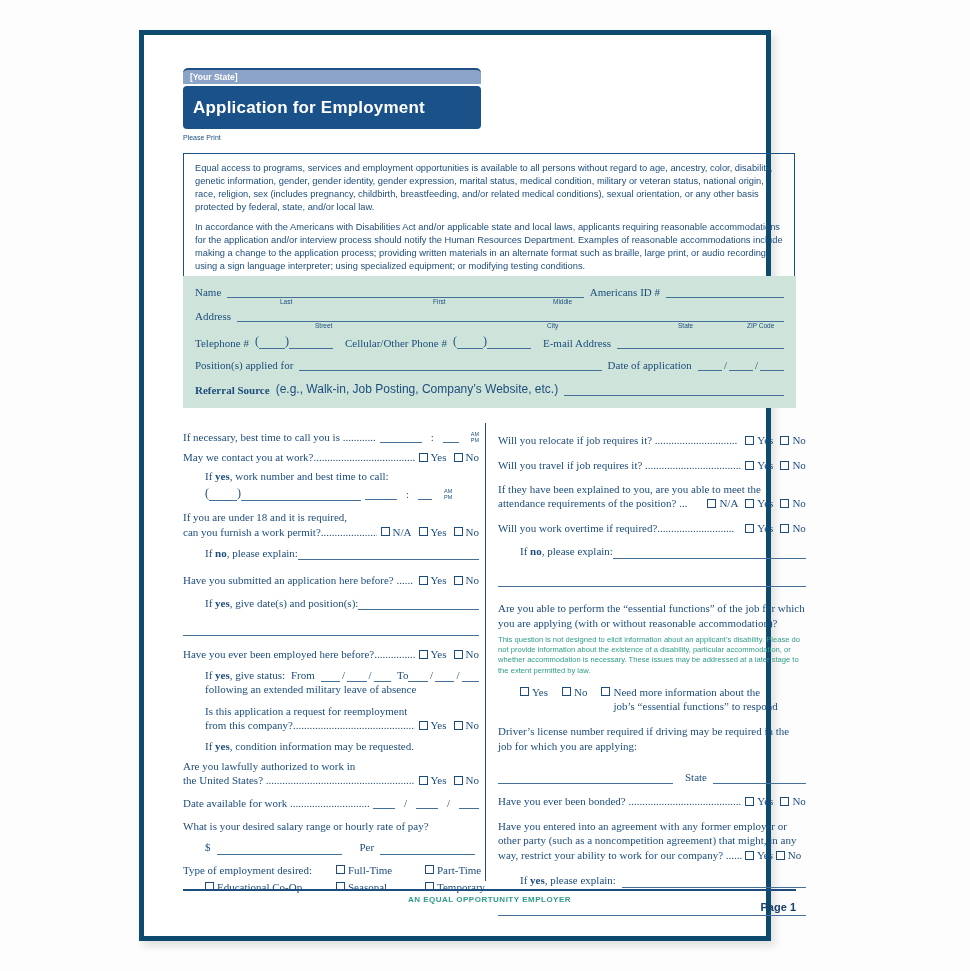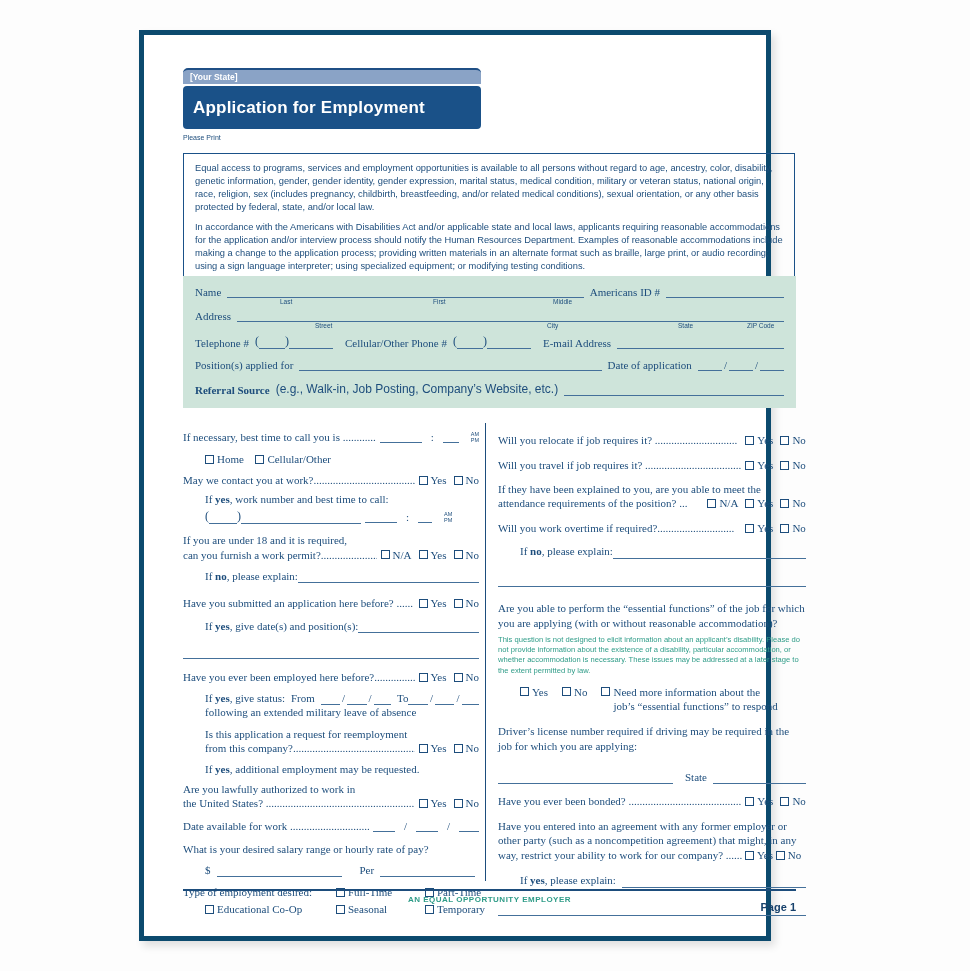--- a/index.html
+++ b/index.html
@@ -179,31 +179,20 @@
             <span class="u" style="width:42px"></span>
               <span class="colon">:</span>
             <span class="u" style="width:16px"></span>
             <span class="ampm">
                 <span>AM</span>
                 <span>PM</span>
               </span>
           </span>
         </div>
 
-        <div class="q indent" style="margin-top:8px">
-          <span class="opt">
-              <span class="cb"></span>
-              <span>Home</span>
-            </span>
-          <span class="gap"></span>
-          <span class="opt">
-              <span class="cb"></span>
-              <span>Cellular/Other</span>
-            </span>
-        </div>
 
         <div class="q qrow" style="margin-top:6px">
           <span class="qt">May we contact you at work?...............................................</span>
           <span class="opts">
             <span class="opt">
                 <span class="cb"></span>
                 <span>Yes</span>
               </span>
             <span class="opt">
                 <span class="cb"></span>
@@ -320,21 +309,21 @@
                 <span>Yes</span>
               </span>
             <span class="opt">
                 <span class="cb"></span>
                 <span>No</span>
               </span>
           </span>
         </div>
 
         <div class="q indent" style="margin-top:6px">
-          <span>If </span><span class="bold">yes</span><span>, additional employment may be requested.</span>
+          <span>If </span><span class="bold">yes</span><span>, condition information may be requested.</span>
         </div>
 
         <div class="q" style="margin-top:6px">Are you lawfully authorized to work in</div>
         <div class="q qrow">
           <span class="qt">the United States? ..........................................................................</span>
           <span class="opts">
             <span class="opt">
                 <span class="cb"></span>
                 <span>Yes</span>
               </span>

